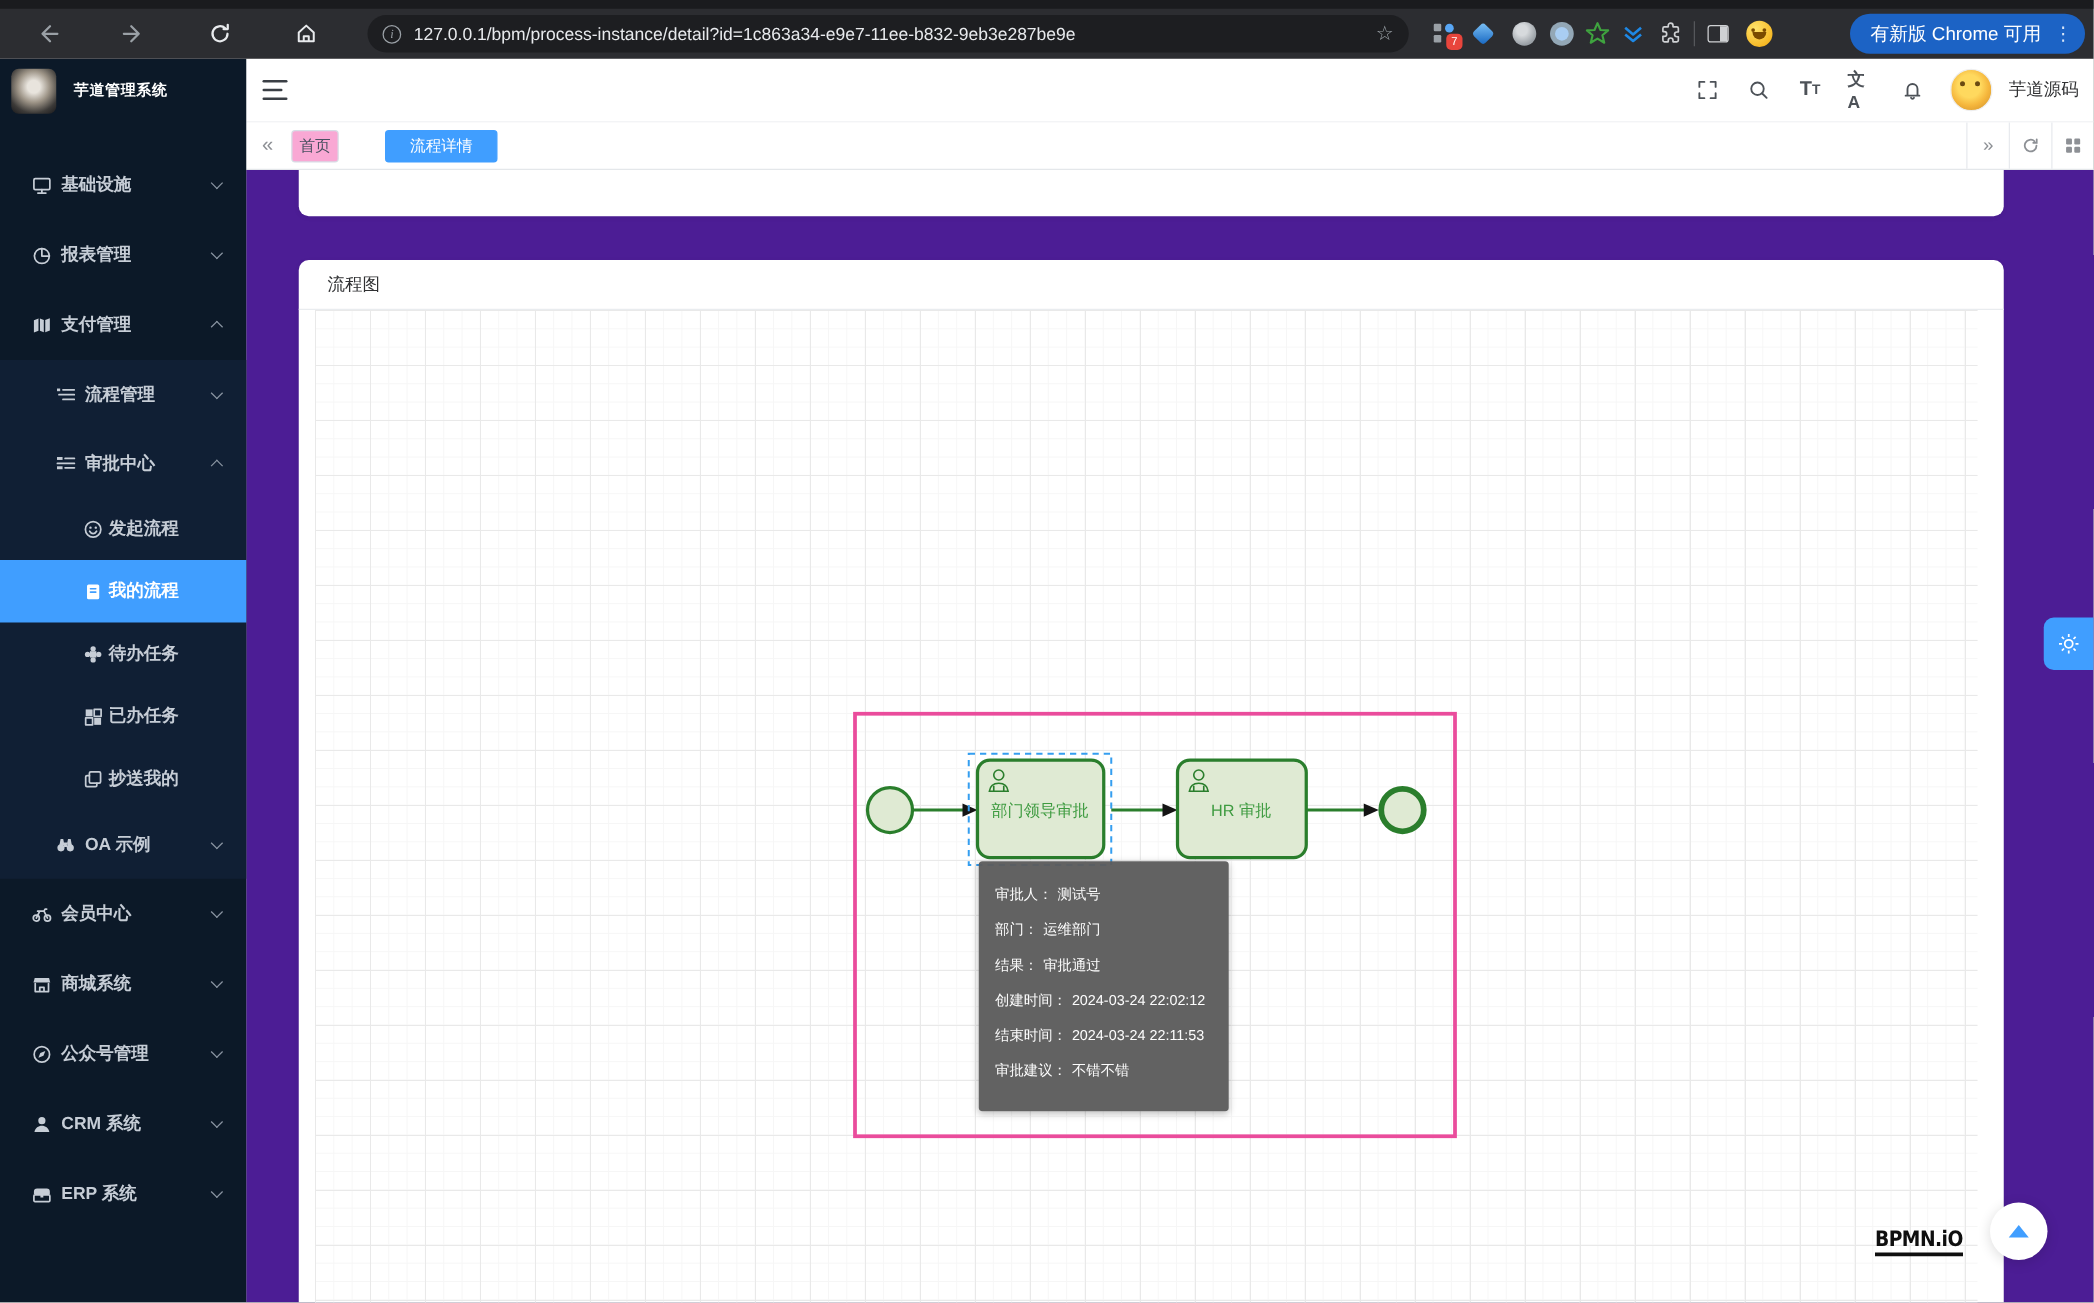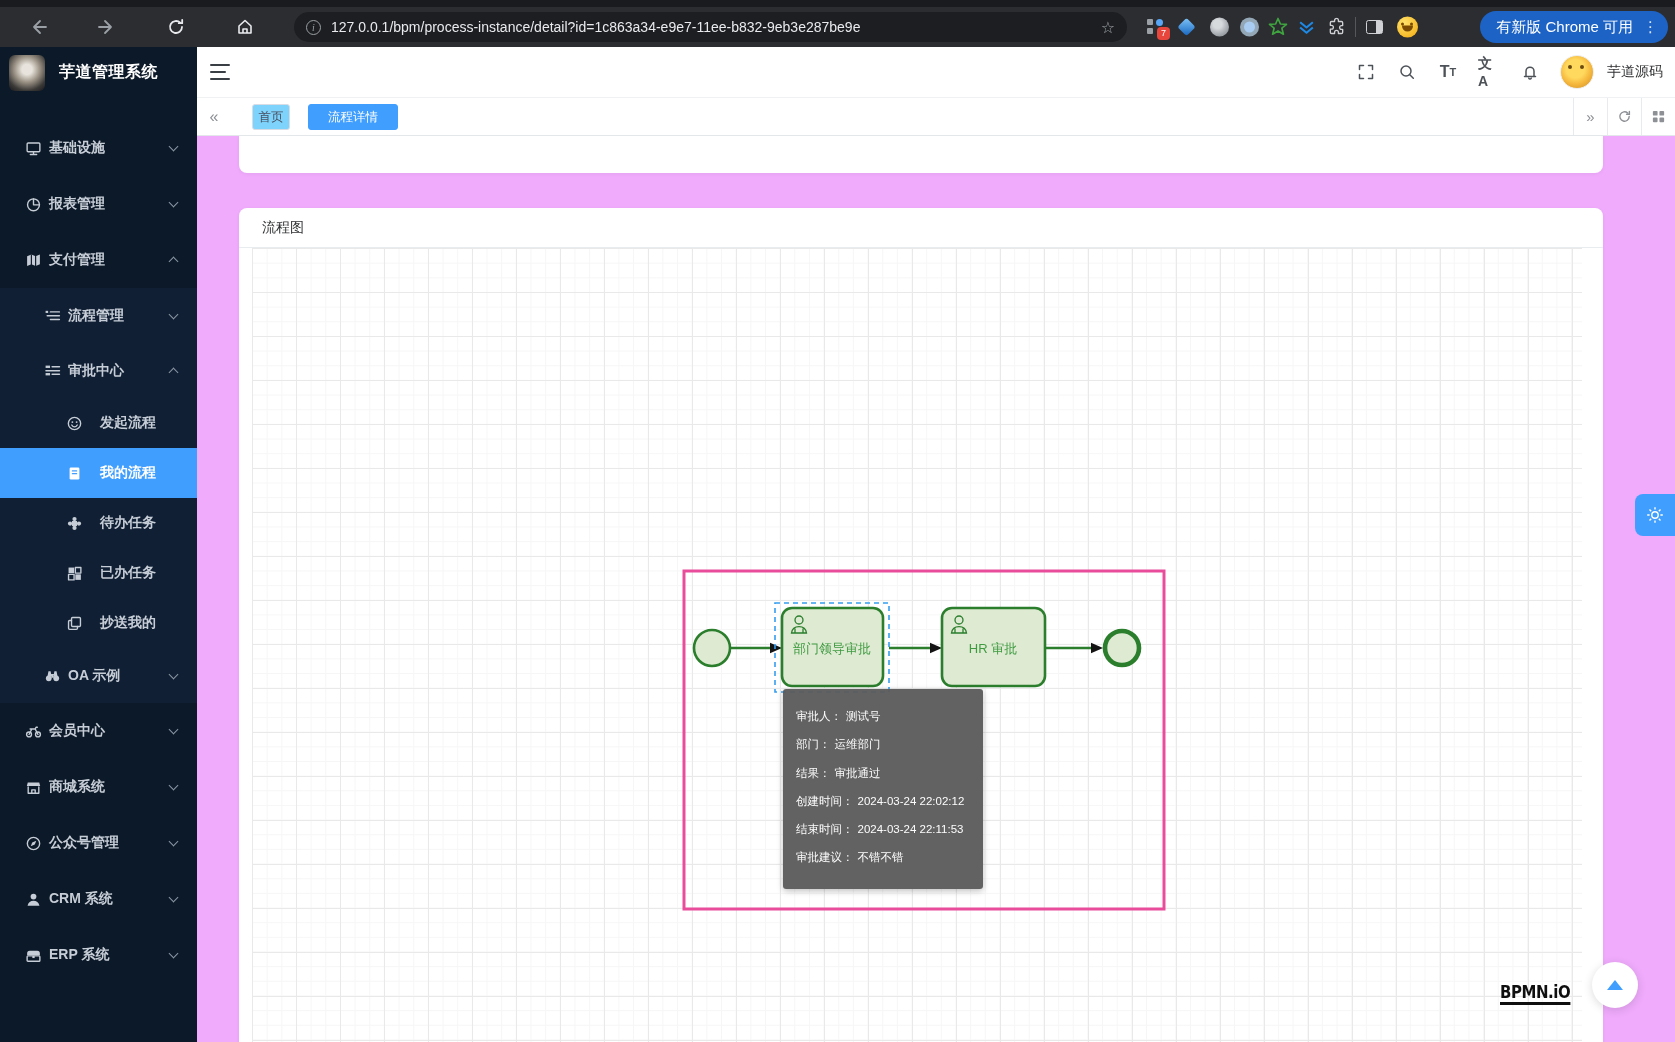--- a/index.html
+++ b/index.html
@@ -32,30 +32,30 @@
   .emoji::before{ content:""; position:absolute; left:4px; top:6px; width:3px; height:3px; border-radius:50%; background:#7a4b00; box-shadow:9px 0 0 #7a4b00; }
   .emoji::after{ content:""; position:absolute; left:5px; top:9px; width:11px; height:6px; border-radius:0 0 10px 10px; background:#7a4b00; }
   .update-pill { position:absolute; right:7px; top:4px; height:32px; background:#1c63c5; border-radius:16px; display:flex; align-items:center; padding:0 10px 0 16px; gap:10px; }
   .update-pill .txt { color:#fff; font-size:15px; white-space:nowrap; }
   .update-pill .dots { color:#d7e5f8; font-size:15px; }
 
   
   .sidebar { position:absolute; left:0; top:47px; bottom:0; width:197px; background:#0c1928; z-index:10; }
   .logo-row { height:51px; display:flex; align-items:center; padding-left:9px; }
   .logo-img { width:36px; height:36px; border-radius:6px; background:radial-gradient(circle at 50% 40%, #e8e4dd 18%, #9d9487 45%, #3c3a38 75%, #17171a); flex:none; }
-  .logo-title { color:#fff; font-size:16px; font-weight:bold; margin-left:14px; letter-spacing:.5px; }
+  .logo-title { color:#fff; font-size:12px; font-weight:bold; margin-left:14px; letter-spacing:.5px; }
   .menu { padding-top:22px; }
   .mi { position:relative; display:flex; align-items:center; color:#c6cdd6; font-size:14px; cursor:pointer; }
   .mi.l1 { height:56px; padding-left:25px; }
   .mi.l2 { height:55px; padding-left:44px; }
   .mi.l3 { height:50px; padding-left:66px; }
   .mi .ic { width:17px; height:17px; flex:none; color:#c6cdd6; display:flex; }
   .mi .ic svg{ width:100%; height:100%; stroke:currentColor; stroke-width:1.3; fill:none; stroke-linecap:round; stroke-linejoin:round; }
   .mi .lbl { margin-left:7px; white-space:nowrap;font-weight:bold; }
-  .mi.l3 .lbl { margin-left:17px; }
+  .mi.l3 .lbl { margin-left:4px; }
   .mi.active { background:#409eff; color:#fff; }
   .mi.active .ic { color:#fff; }
   .submenu { background:#101f34; }
   .chev { position:absolute; right:20px; width:7px; height:7px; border-right:1.6px solid #8b96a3; border-bottom:1.6px solid #8b96a3; }
   .chev.down { transform:rotate(45deg); margin-top:-3px; }
   .chev.up { transform:rotate(-135deg); margin-top:3px; }
 
   
   .app-header { position:absolute; left:197px; top:47px; right:0; height:51px; background:#fff; border-bottom:1px solid #f0f1f3; display:flex; align-items:center; z-index:5; }
   .hamburger { margin-left:13px; width:20px; height:16px; display:flex; flex-direction:column; justify-content:space-between; cursor:pointer; }
@@ -69,28 +69,28 @@
   .lang-glyph { font-size:14px; font-weight:bold; color:#4d5258; }
   .avatar { width:34px; height:34px; border-radius:50%; background:radial-gradient(circle at 45% 40%, #ffd95e 35%, #f5b63c 60%, #c98a28); border:1px solid #eee; position:relative; overflow:hidden; }
   .avatar::after{ content:""; position:absolute; left:7px; top:9px; width:4px; height:4px; border-radius:50%; background:#6b4a12; box-shadow:12px 0 0 #6b4a12; }
   .user-name { font-size:14px; color:#303133; margin-left:-6px; }
 
   
   .tags-bar { position:absolute; left:197px; top:98px; right:0; height:38px; background:#fff; border-bottom:1px solid #e4e7ea; z-index:5; }
   .tag-arrow { position:absolute; top:0; bottom:0; width:30px; display:flex; align-items:center; justify-content:center; color:#8d9095; font-size:16px; cursor:pointer; }
   .tag-arrow.left { left:2px; }
   .tag { position:absolute; top:6px; height:26px; border-radius:3px; font-size:12.5px; display:flex; align-items:center; justify-content:center; cursor:pointer; }
-  .tag.plain { left:55px; width:38px; background:#7dd3fc; border:1px solid #d8dce5; color:#495060; }
+  .tag.plain { left:36px; width:38px; background:#f9a8d4; border:1px solid #d8dce5; color:#495060; }
   .tag.active { left:111px; width:90px; background:#409eff; border:1px solid #409eff; color:#fff; }
   .tagbar-right { position:absolute; right:0; top:0; bottom:0; display:flex; }
   .tagbar-cell { width:34px; border-left:1px solid #e8eaee; display:flex; align-items:center; justify-content:center; color:#8d9095; font-size:15px; cursor:pointer; }
   .tagbar-cell svg{ width:15px; height:15px; stroke:#8d9095; stroke-width:1.5; fill:none; stroke-linecap:round; }
 
   
-  .content { position:absolute; left:197px; top:136px; right:0; bottom:0; background:#f0abfc; }
+  .content { position:absolute; left:197px; top:136px; right:0; bottom:0; background:#4c1d95; }
   .card { position:absolute; left:42px; width:1364px; background:#fff; border-radius:8px; box-shadow:0 1px 4px rgba(0,0,0,.05); }
   .card.partial { top:0; height:37px; border-radius:0 0 8px 8px; }
   .card.flow { top:72px; height:980px; }
   .card-header { height:40px; display:flex; align-items:center; padding-left:23px; font-size:14px; color:#303133; border-bottom:1px solid #e9ecef; }
 
   .canvas { position:absolute; left:13px; right:21px; top:40px; height:810px; background-color:#fff;
     background-image:
       linear-gradient(to right,#e9e9e9 1px,transparent 1px),
       linear-gradient(to bottom,#e9e9e9 1px,transparent 1px),
       linear-gradient(to right,#f6f6f6 1px,transparent 1px),

